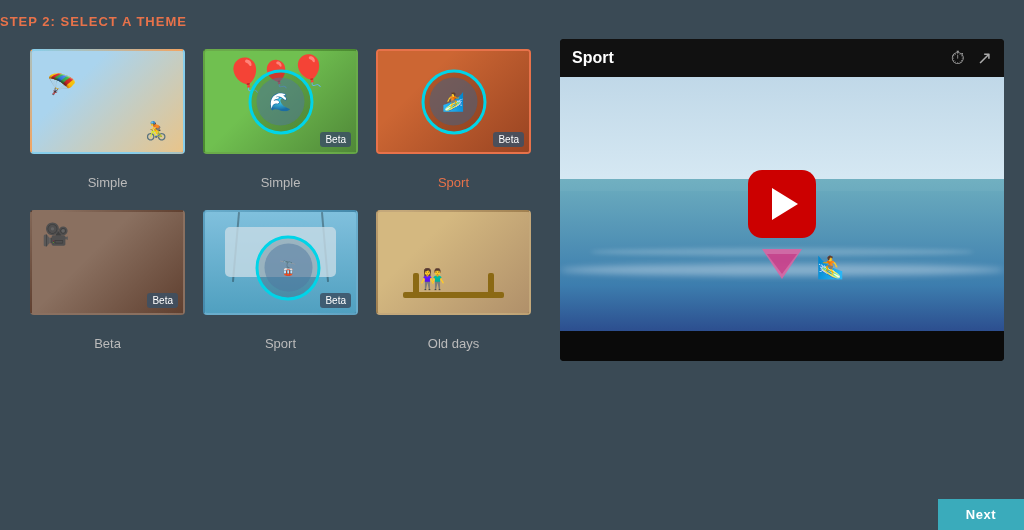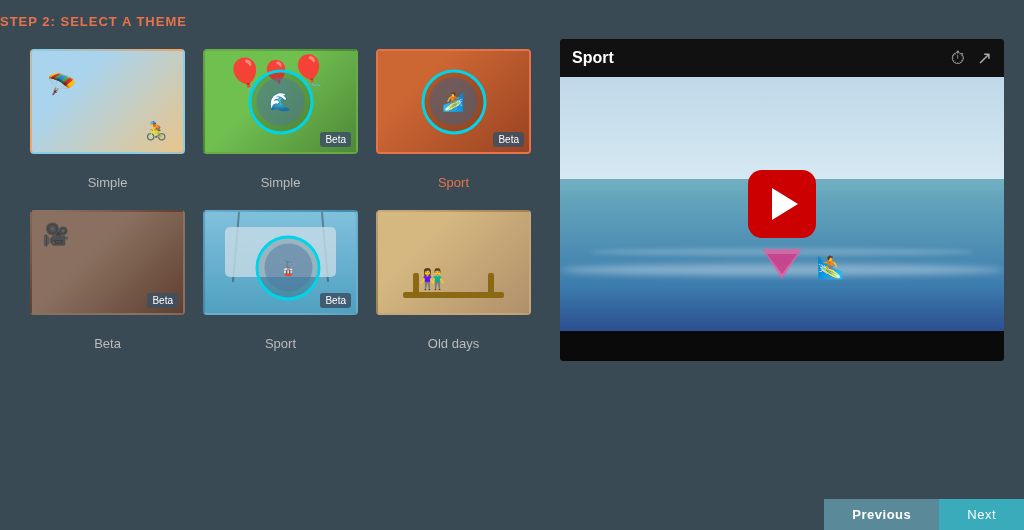--- a/index.html
+++ b/index.html
@@ -269,21 +269,21 @@
       letter-spacing: 0.5px;
     }
 
     .btn-next {
       background: #3aabbb;
       color: #fff;
       border: none;
       padding: 0 28px;
       font-size: 13px;
       cursor: pointer;
-      font-weight: normal;
+      font-weight: bold;
       letter-spacing: 0.5px;
     }
 
   </style>
 </head>
 <body>
 
 <div class="step-header">
   <span>STEP 2: SELECT A THEME</span>
 </div>
@@ -401,15 +401,14 @@
         </svg>
       </div>
     </div>
 
     <div class="preview-footer"></div>
   </div>
 
 </div>
 
 <div class="bottom-nav">
-  <button class="btn-previous">Previous</button>
   <button class="btn-next">Next</button>
 </div>
 
 </body></html>

